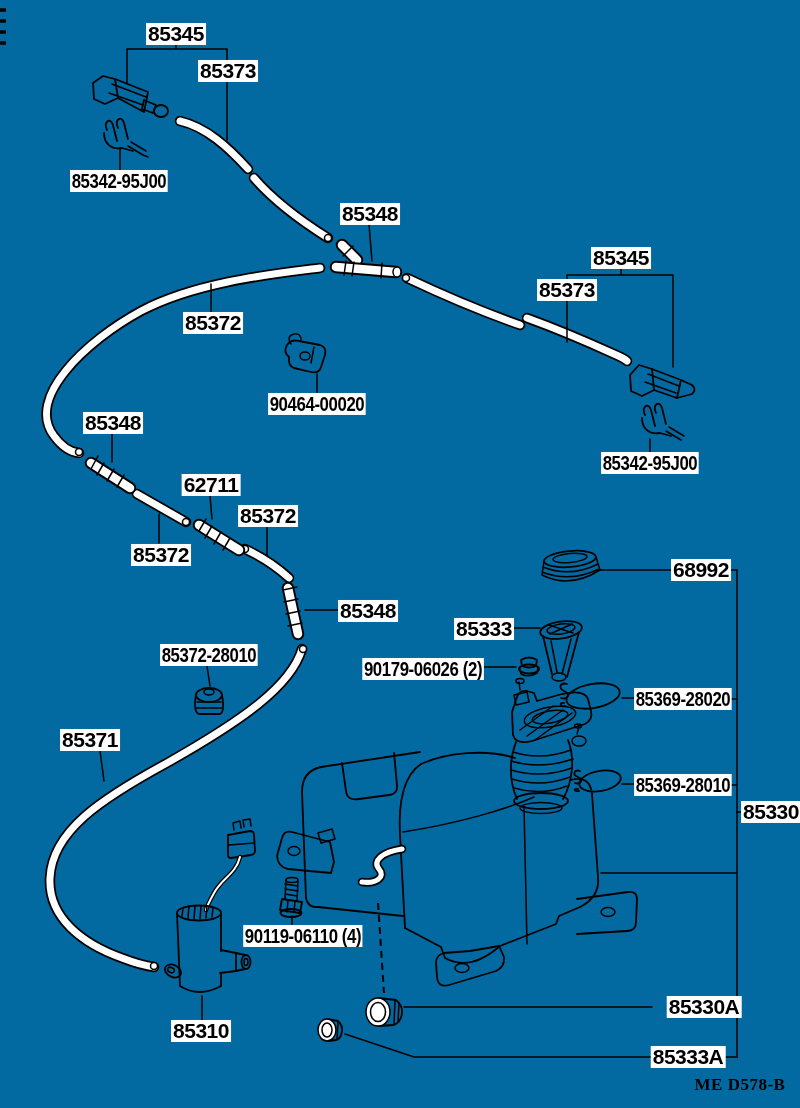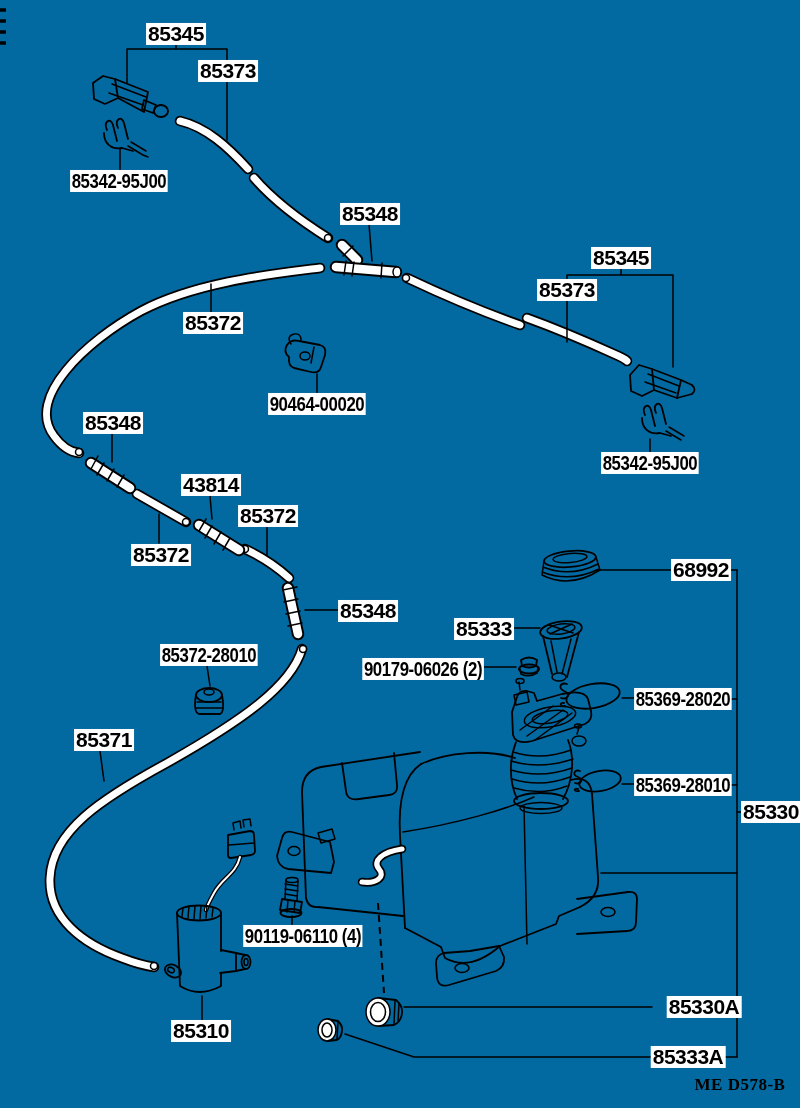--- a/index.html
+++ b/index.html
@@ -296,26 +296,26 @@
   <div class="lbl" style="left:176px;top:34px">85345</div>
   <div class="lbl" style="left:228px;top:71px">85373</div>
   <div class="lbl long" style="left:119px;top:181px">85342-95J00</div>
   <div class="lbl" style="left:370px;top:214px">85348</div>
   <div class="lbl" style="left:213px;top:323px">85372</div>
   <div class="lbl long" style="left:317px;top:404px">90464-00020</div>
   <div class="lbl" style="left:621px;top:258px">85345</div>
   <div class="lbl" style="left:567px;top:290px">85373</div>
   <div class="lbl long" style="left:650px;top:463px">85342-95J00</div>
   <div class="lbl" style="left:113px;top:423px">85348</div>
-  <div class="lbl" style="left:211px;top:485px">43814</div>
+  <div class="lbl" style="left:211px;top:485px">62711</div>
   <div class="lbl" style="left:161px;top:555px">85372</div>
   <div class="lbl" style="left:268px;top:516px">85372</div>
   <div class="lbl" style="left:368px;top:611px">85348</div>
   <div class="lbl long" style="left:209px;top:655px">85372-28010</div>
-  <div class="lbl" style="left:104px;top:740px">85371</div>
+  <div class="lbl" style="left:90px;top:740px">85371</div>
   <div class="lbl" style="left:484px;top:629px">85333</div>
   <div class="lbl long" style="left:423px;top:669px">90179-06026 (2)</div>
   <div class="lbl" style="left:701px;top:570px">68992</div>
   <div class="lbl long" style="left:683px;top:699px">85369-28020</div>
   <div class="lbl long" style="left:683px;top:785px">85369-28010</div>
   <div class="lbl" style="left:771px;top:812px">85330</div>
   <div class="lbl long" style="left:303px;top:936px">90119-06110 (4)</div>
   <div class="lbl" style="left:201px;top:1031px">85310</div>
   <div class="lbl" style="left:704px;top:1007px">85330A</div>
   <div class="lbl" style="left:688px;top:1057px">85333A</div>

